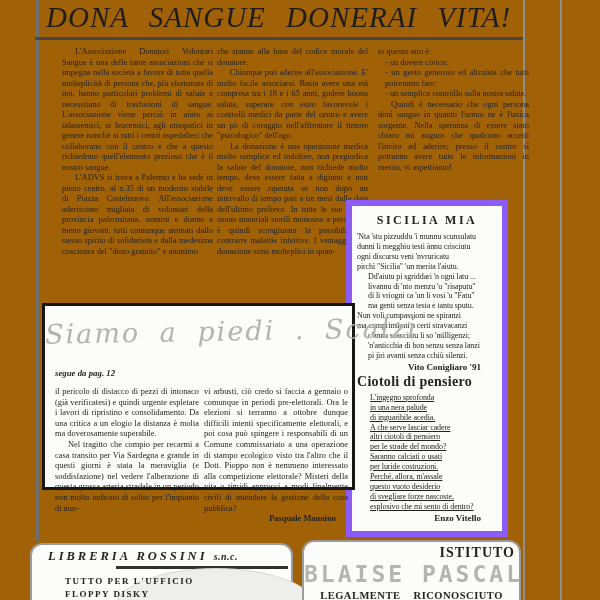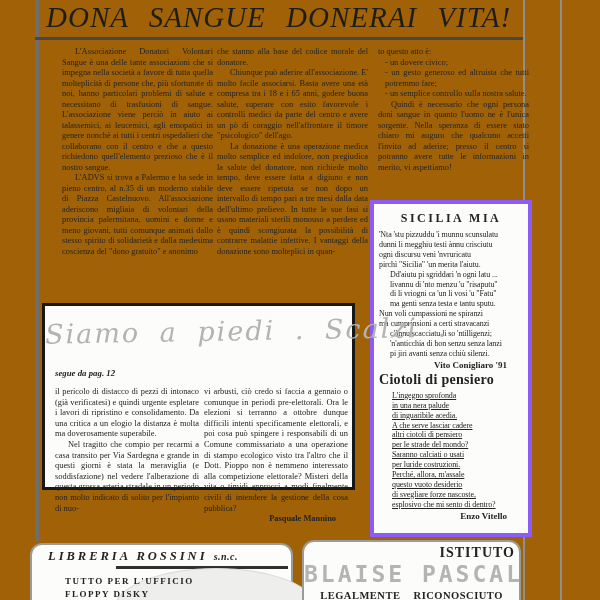--- a/index.html
+++ b/index.html
@@ -37,22 +37,22 @@
     font-size:27px;color:#b3b3b1;letter-spacing:2px;word-spacing:9px;
     transform:rotate(-1deg);white-space:nowrap;
   }
   .segue{left:10px;top:62px;font-size:8.8px;font-weight:bold;font-style:italic;}
   .siamo-col{top:81px;width:144px;height:147px;overflow:hidden;}
   .siamo-col p{margin:0;font-size:8.4px;line-height:10.6px;text-align:justify;}
   .sc-left{left:10px;} .sc-right{left:159px;}
   .byline{font-weight:bold;text-align:right !important;font-size:9px;padding-right:12px;margin-top:2px;}
   
   .sicilia-box{
-    left:370px;top:200px;width:162px;height:337px;
-    border:4px solid #8b5cf6;box-sizing:border-box;background:#fcfcfa;
+    left:346px;top:200px;width:162px;height:337px;
+    border:6px solid #8b5cf6;box-sizing:border-box;background:#fcfcfa;
     padding:4px 5px;overflow:hidden;
   }
   .sicilia-title{text-align:center;font-weight:bold;font-size:12px;letter-spacing:2.5px;margin:3px 0 4px;}
   .poem-line{font-size:8px;line-height:9.9px;white-space:nowrap;letter-spacing:-0.1px;}
   .poem-line.indent{padding-left:11px;}
   .poem-author{font-weight:bold;font-size:9px;text-align:right;padding-right:16px;margin:1px 0 2px;}
   .ciotoli-title{font-weight:bold;font-size:14px;letter-spacing:0.3px;margin:2px 0 3px;}
   .ciotoli-lines .poem-line{padding-left:13px;text-decoration:underline;}
   
   .ad-box{

